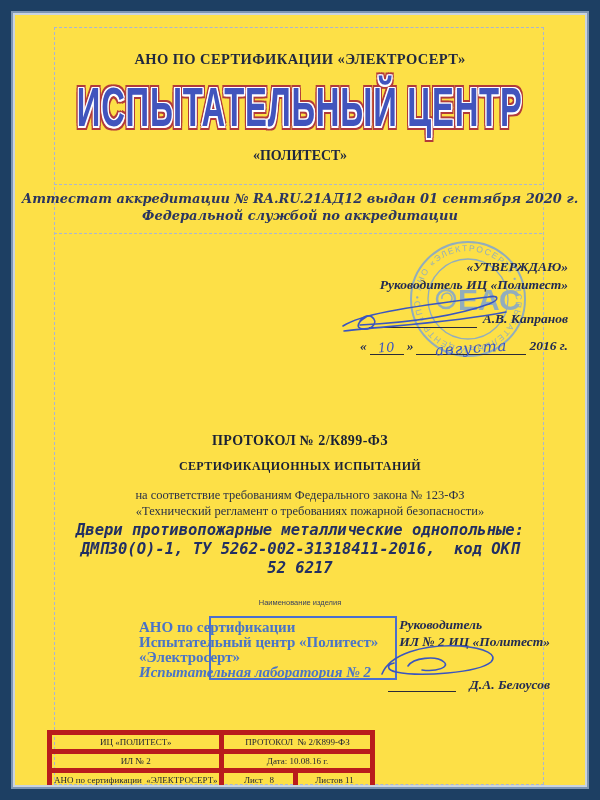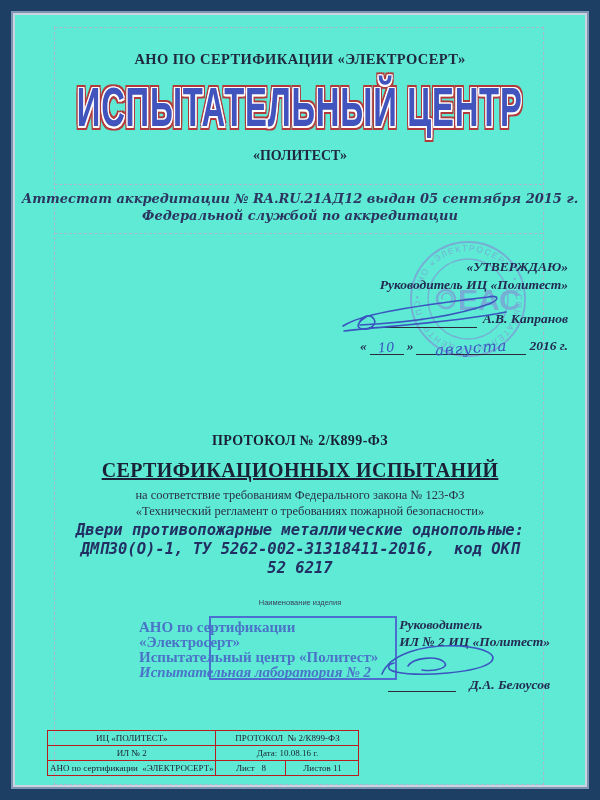--- a/index.html
+++ b/index.html
@@ -1,17 +1,17 @@
 <!DOCTYPE html>
 <html style="--navy: #1d3f63; --title-blue: #4154bd; --title-red: #b23a3a; --text-navy: #20283f; --hand-blue: #3a55c0; --stamp-blue: #7ba3d6; --prod-navy: #222f63; --box-blue: #4b6fce; --lab-blue: #4a74c8; --dash: #aab6d2;"><head>
 <meta charset="utf-8">
 <style>
   html,body{margin:0;padding:0;}
   body{width:600px;height:800px;background:#0e2438;font-family:"Liberation Serif",serif;}
-  #doc{position:relative;width:600px;height:800px;background:#5eead4;overflow:hidden;}
+  #doc{position:relative;width:600px;height:800px;background:#fde047;overflow:hidden;}
 
   .frame{position:absolute;inset:0;border:11px solid var(--navy,#1d3f63);
          box-shadow:inset 0 0 0 2px #7c95b3, inset 0 0 0 4px #c9d4e0;pointer-events:none;z-index:5;}
   .dashed-box{position:absolute;left:54px;top:27px;width:488px;height:756px;
               border:1px dashed var(--dash,#aab6d2);z-index:0;}
   .sep{position:absolute;left:54px;width:488px;border-top:1px dashed var(--dash,#aab6d2);height:0;}
   .sep1{top:184px;} .sep2{top:233px;}
 
   .center{position:absolute;left:0;width:600px;text-align:center;}
 
@@ -43,21 +43,21 @@
   .blank-md{display:inline-block;width:110px;border-bottom:1px solid #2a2a38;height:15px;text-align:center;}
   .hand{font-family:"DejaVu Serif",serif;font-style:italic;font-weight:normal;
         color:var(--hand-blue,#3a55c0);display:inline-block;transform:rotate(-4deg);}
   .hand-day{font-size:13px;} .hand-month{font-size:15px;letter-spacing:1px;}
 
   .eac-stamp{position:absolute;left:402px;top:237px;z-index:1;opacity:.82;}
   .sig-svg{position:absolute;z-index:3;}
   .kapranov{left:338px;top:288px;} .belousov{left:378px;top:640px;}
 
   .prot-title{top:433px;font-weight:bold;font-size:14px;letter-spacing:.4px;color:#1a2136;}
-  .prot-sub{top:459px;font-weight:bold;font-size:20px;letter-spacing:.4px;color:#1a2136;text-decoration:underline;}
+  .prot-sub{top:459px;font-weight:bold;font-size:12px;letter-spacing:.4px;color:#1a2136;}
   .law{font-size:12.5px;color:#2a3148;}
   .law1{top:488px;} .law2{top:504px;padding-left:10px;}
 
   .product{top:521px;font-family:"DejaVu Sans Mono",monospace;font-weight:bold;font-style:italic;
            font-size:15.5px;line-height:19px;color:var(--prod-navy,#222f63);}
   .product div{white-space:pre;}
   .caption{top:598px;font-size:7.5px;color:#3a4160;font-family:"Liberation Sans",sans-serif;}
 
   .lab-box{position:absolute;left:209px;top:616px;width:184px;height:60px;
            border:2px solid var(--box-blue,#4b6fce);z-index:1;}
@@ -66,41 +66,41 @@
   .lab-text .it{font-style:italic;}
 
   .signer{position:absolute;top:616px;right:50px;
           font-weight:bold;font-style:italic;font-size:13.5px;line-height:17px;color:#222b52;z-index:2;}
   .signer-line{position:absolute;left:388px;top:691px;width:68px;border-top:1px solid #2a2a38;z-index:2;}
   .signer-name{position:absolute;top:677px;right:50px;font-weight:bold;font-style:italic;
                font-size:13.5px;color:#222b52;z-index:2;}
 
   .ftable{position:absolute;left:47px;top:730px;border-collapse:collapse;z-index:2;
           font-size:9px;color:#1c2030;}
-  .ftable td{border:1px solid #b91c1c;height:14px;padding:0 2px;text-align:center;white-space:pre;}
+  .ftable td{border:5px solid #b91c1c;height:14px;padding:0 2px;text-align:center;white-space:pre;}
   .c1{width:154px;} .c2{width:65px;} .c3{width:68px;}
 </style>
 </head>
 <body>
 
 <div id="doc">
   <div class="dashed-box"></div>
   <div class="frame"></div>
 
   <div class="center org-header">АНО ПО СЕРТИФИКАЦИИ «ЭЛЕКТРОСЕРТ»</div>
 
   <div class="center title-wrap">
     <span class="big-title">ИСПЫТАТЕЛЬНЫЙ ЦЕНТР</span>
   </div>
 
   <div class="center politest">«ПОЛИТЕСТ»</div>
 
   <div class="sep sep1"></div>
   <div class="center accr">
-    <div>Аттестат аккредитации № RA.RU.21АД12 выдан 05 сентября 2015 г.</div>
+    <div>Аттестат аккредитации № RA.RU.21АД12 выдан 01 сентября 2020 г.</div>
     <div>Федеральной службой по аккредитации</div>
   </div>
   <div class="sep sep2"></div>
 
   <svg class="eac-stamp" width="134" height="130" viewBox="0 0 134 130">
     <g fill="none" stroke="#7ba3d6" stroke-width="2">
       <circle cx="66" cy="62" r="57"></circle>
       <circle cx="66" cy="62" r="40" stroke-width="1.3"></circle>
     </g>
     <defs>
@@ -146,22 +146,22 @@
   <div class="center product">
     <div>Двери противопожарные металлические однопольные:</div>
     <div>ДМП30(О)-1, ТУ 5262-002-31318411-2016,  код ОКП</div>
     <div>52 6217</div>
   </div>
   <div class="center caption">Наименование изделия</div>
 
   <div class="lab-box"></div>
   <div class="lab-text">
     <div>АНО по сертификации</div>
+    <div>Испытательный центр «Политест»</div>
     <div>«Электросерт»</div>
-    <div>Испытательный центр «Политест»</div>
     <div class="it">Испытательная лаборатория № 2</div>
   </div>
 
   <div class="signer">
     <div>Руководитель</div>
     <div>ИЛ № 2 ИЦ «Политест»</div>
   </div>
 
   <svg class="sig-svg belousov" width="125" height="48" viewBox="0 0 125 48">
     <g fill="none" stroke="#3a55c0" stroke-width="1.6" stroke-linecap="round">

